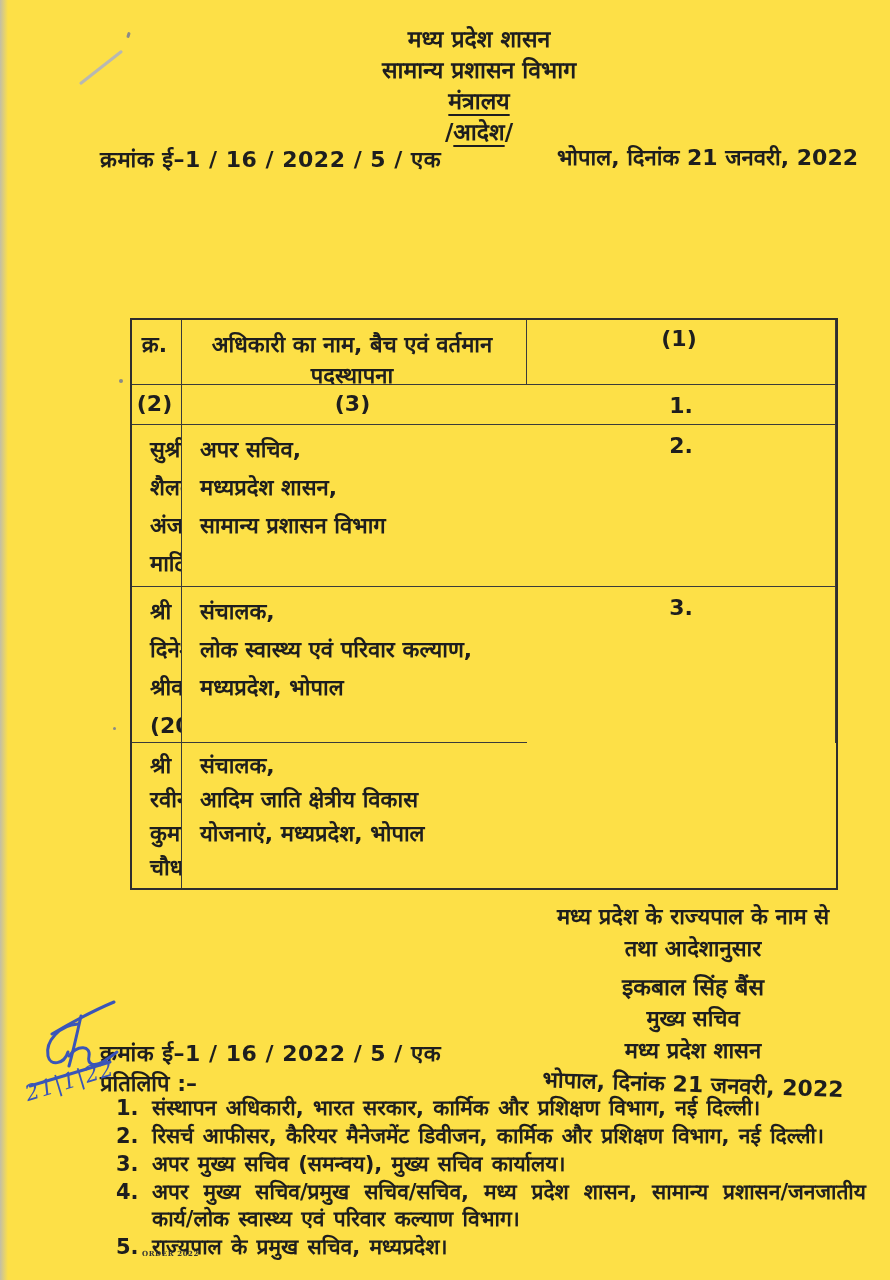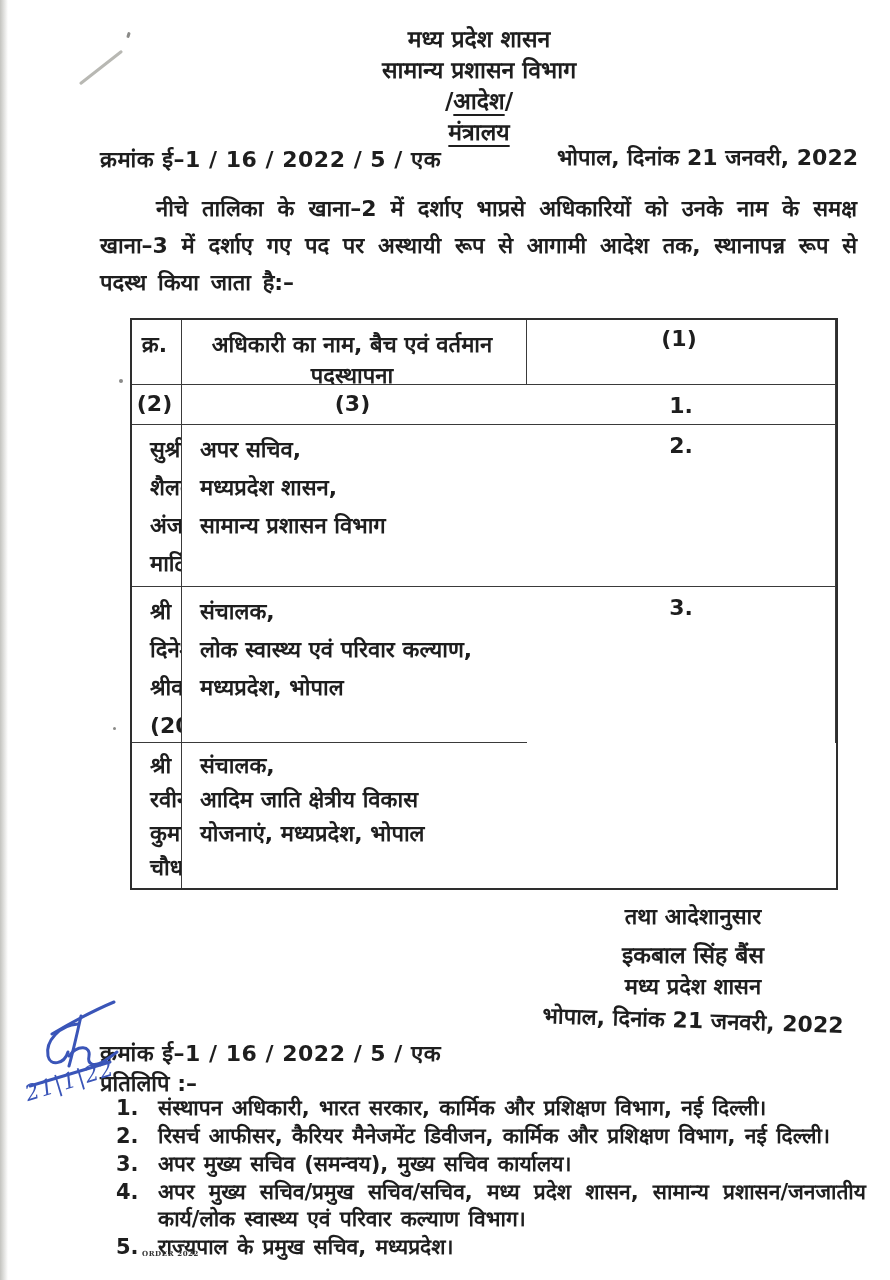--- a/index.html
+++ b/index.html
@@ -1,20 +1,20 @@
 <!DOCTYPE html>
 <html lang="hi"><head>
 <meta charset="utf-8">
 <style>
   * { margin:0; padding:0; box-sizing:border-box; }
   html,body { width:890px; height:1280px; }
   body { background:#e9e9e7; }
   .page {
     position:relative; width:890px; height:1280px; overflow:hidden;
-    background:#ffffff; color:#1e1e1e;
+    background:#fde047; color:#1e1e1e;
     font-family:"DejaVu Sans","Liberation Sans",sans-serif;
   }
   
   .scan-edge { position:absolute; left:0; top:0; bottom:0; width:8px;
     background:linear-gradient(to right,#b9b9b4,rgba(255,255,255,0)); opacity:.85; }
   .scratch { position:absolute; left:74px; top:66px; width:54px; height:3px;
     background:#b8b8b3; border-radius:2px; transform:rotate(-38deg); }
   .speck { position:absolute; background:#8a8a88; border-radius:50%; }
   .speck.s1 { left:127px; top:32px; width:3px; height:6px; border-radius:2px; transform:rotate(18deg); }
   .speck.s2 { left:119px; top:379px; width:4px; height:4px; }
@@ -50,21 +50,21 @@
   .sig { position:absolute; left:518px; top:901px; width:350px;
     text-align:center; font-size:22px; font-weight:600; line-height:32px; }
   .sig-name { font-size:23px; font-weight:700; margin-top:6px; }
   .sig-date { transform:rotate(1.9deg); margin-top:2px; white-space:nowrap; }
   
   .endorse-number { position:absolute; left:100px; top:1037px; font-size:22px; font-weight:700; letter-spacing:.5px; }
   .copy-label { position:absolute; left:100px; top:1067px; font-size:22px; font-weight:700; }
   .copies { position:absolute; left:116px; top:1095px; width:750px; font-size:21px; font-weight:600; }
   .copy-item { display:flex; line-height:27px; margin-bottom:1px; }
   .copy-item .num { flex:none; width:26px; margin-right:10px; }
-  .copy-item .txt { flex:1; text-align:justify; word-spacing:2px;margin-left:6px; }
+  .copy-item .txt { flex:1; text-align:justify; word-spacing:2px; }
   
   .hw-svg { position:absolute; left:14px; top:996px; }
   .hw-date { position:absolute; left:22px; top:1082px; transform:rotate(-17deg);
     transform-origin:left top; color:#3a55b8; font-size:22px; font-style:italic;
     font-weight:500; letter-spacing:1px; font-family:"DejaVu Serif","Liberation Serif",serif; }
   
   .watermark { position:absolute; left:94px; top:1249px; font-size:7px; font-weight:700;
     letter-spacing:.6px; color:#333; font-family:"DejaVu Serif","Liberation Serif",serif;margin-left:48px; }
 </style>
 </head>
@@ -74,28 +74,27 @@
 
   <div class="scan-edge"></div>
   <div class="scratch"></div>
   <div class="speck s1"></div>
   <div class="speck s2"></div>
   <div class="speck s3"></div>
 
   <header class="doc-header">
     <div>मध्य प्रदेश शासन</div>
     <div>सामान्य प्रशासन विभाग</div>
+    <div><span class="underlined">मंत्रालय</span></div>
     <div><span>/</span><span class="underlined">आदेश</span><span>/</span></div>
-    <div><span class="underlined">मंत्रालय</span></div>
   </header>
 
   <div class="ref-number">क्रमांक ई–1 / 16 / 2022 / 5 / एक</div>
   <div class="ref-date">भोपाल, दिनांक 21 जनवरी, 2022</div>
 
-  <p class="intro">नीचे तालिका के खाना–2 में दर्शाए भाप्रसे अधिकारियों को उनके नाम के समक्ष खाना–3 में दर्शाए गए पद पर अस्थायी रूप से आगामी आदेश तक, स्थानापन्न रूप से पदस्थ किया जाता है:–</p>
 
   <div class="tbl">
 
     <div class="c head center">क्र.</div>
     <div class="c head center"><span class="hwrap">अधिकारी का नाम, बैच एवं वर्तमान पदस्थापना</span></div>
 
     <div class="c center numrow">(1)</div>
     <div class="c center numrow">(2)</div>
     <div class="c center numrow lastcol">(3)</div>
 
@@ -133,22 +132,24 @@
 मध्यप्रदेश, भोपाल</div>
       </div>
     <div class="c lastrow lastcol tight">
         <div class="cell-lines">संचालक,
 आदिम जाति क्षेत्रीय विकास
 योजनाएं, मध्यप्रदेश, भोपाल</div>
       </div>
   </div>
 
   <div class="sig">
+    <div>मध्य प्रदेश के राज्यपाल के नाम से</div>
     <div>तथा आदेशानुसार</div>
     <div class="sig-name">इकबाल सिंह बैंस</div>
+    <div>मुख्य सचिव</div>
     <div>मध्य प्रदेश शासन</div>
     <div class="sig-date">भोपाल, दिनांक 21 जनवरी, 2022</div>
   </div>
 
   <div class="endorse-number">क्रमांक ई–1 / 16 / 2022 / 5 / एक</div>
   <div class="copy-label">प्रतिलिपि :–</div>
 
   <div class="copies">
     <div class="copy-item">
         <span class="num">1.</span>

